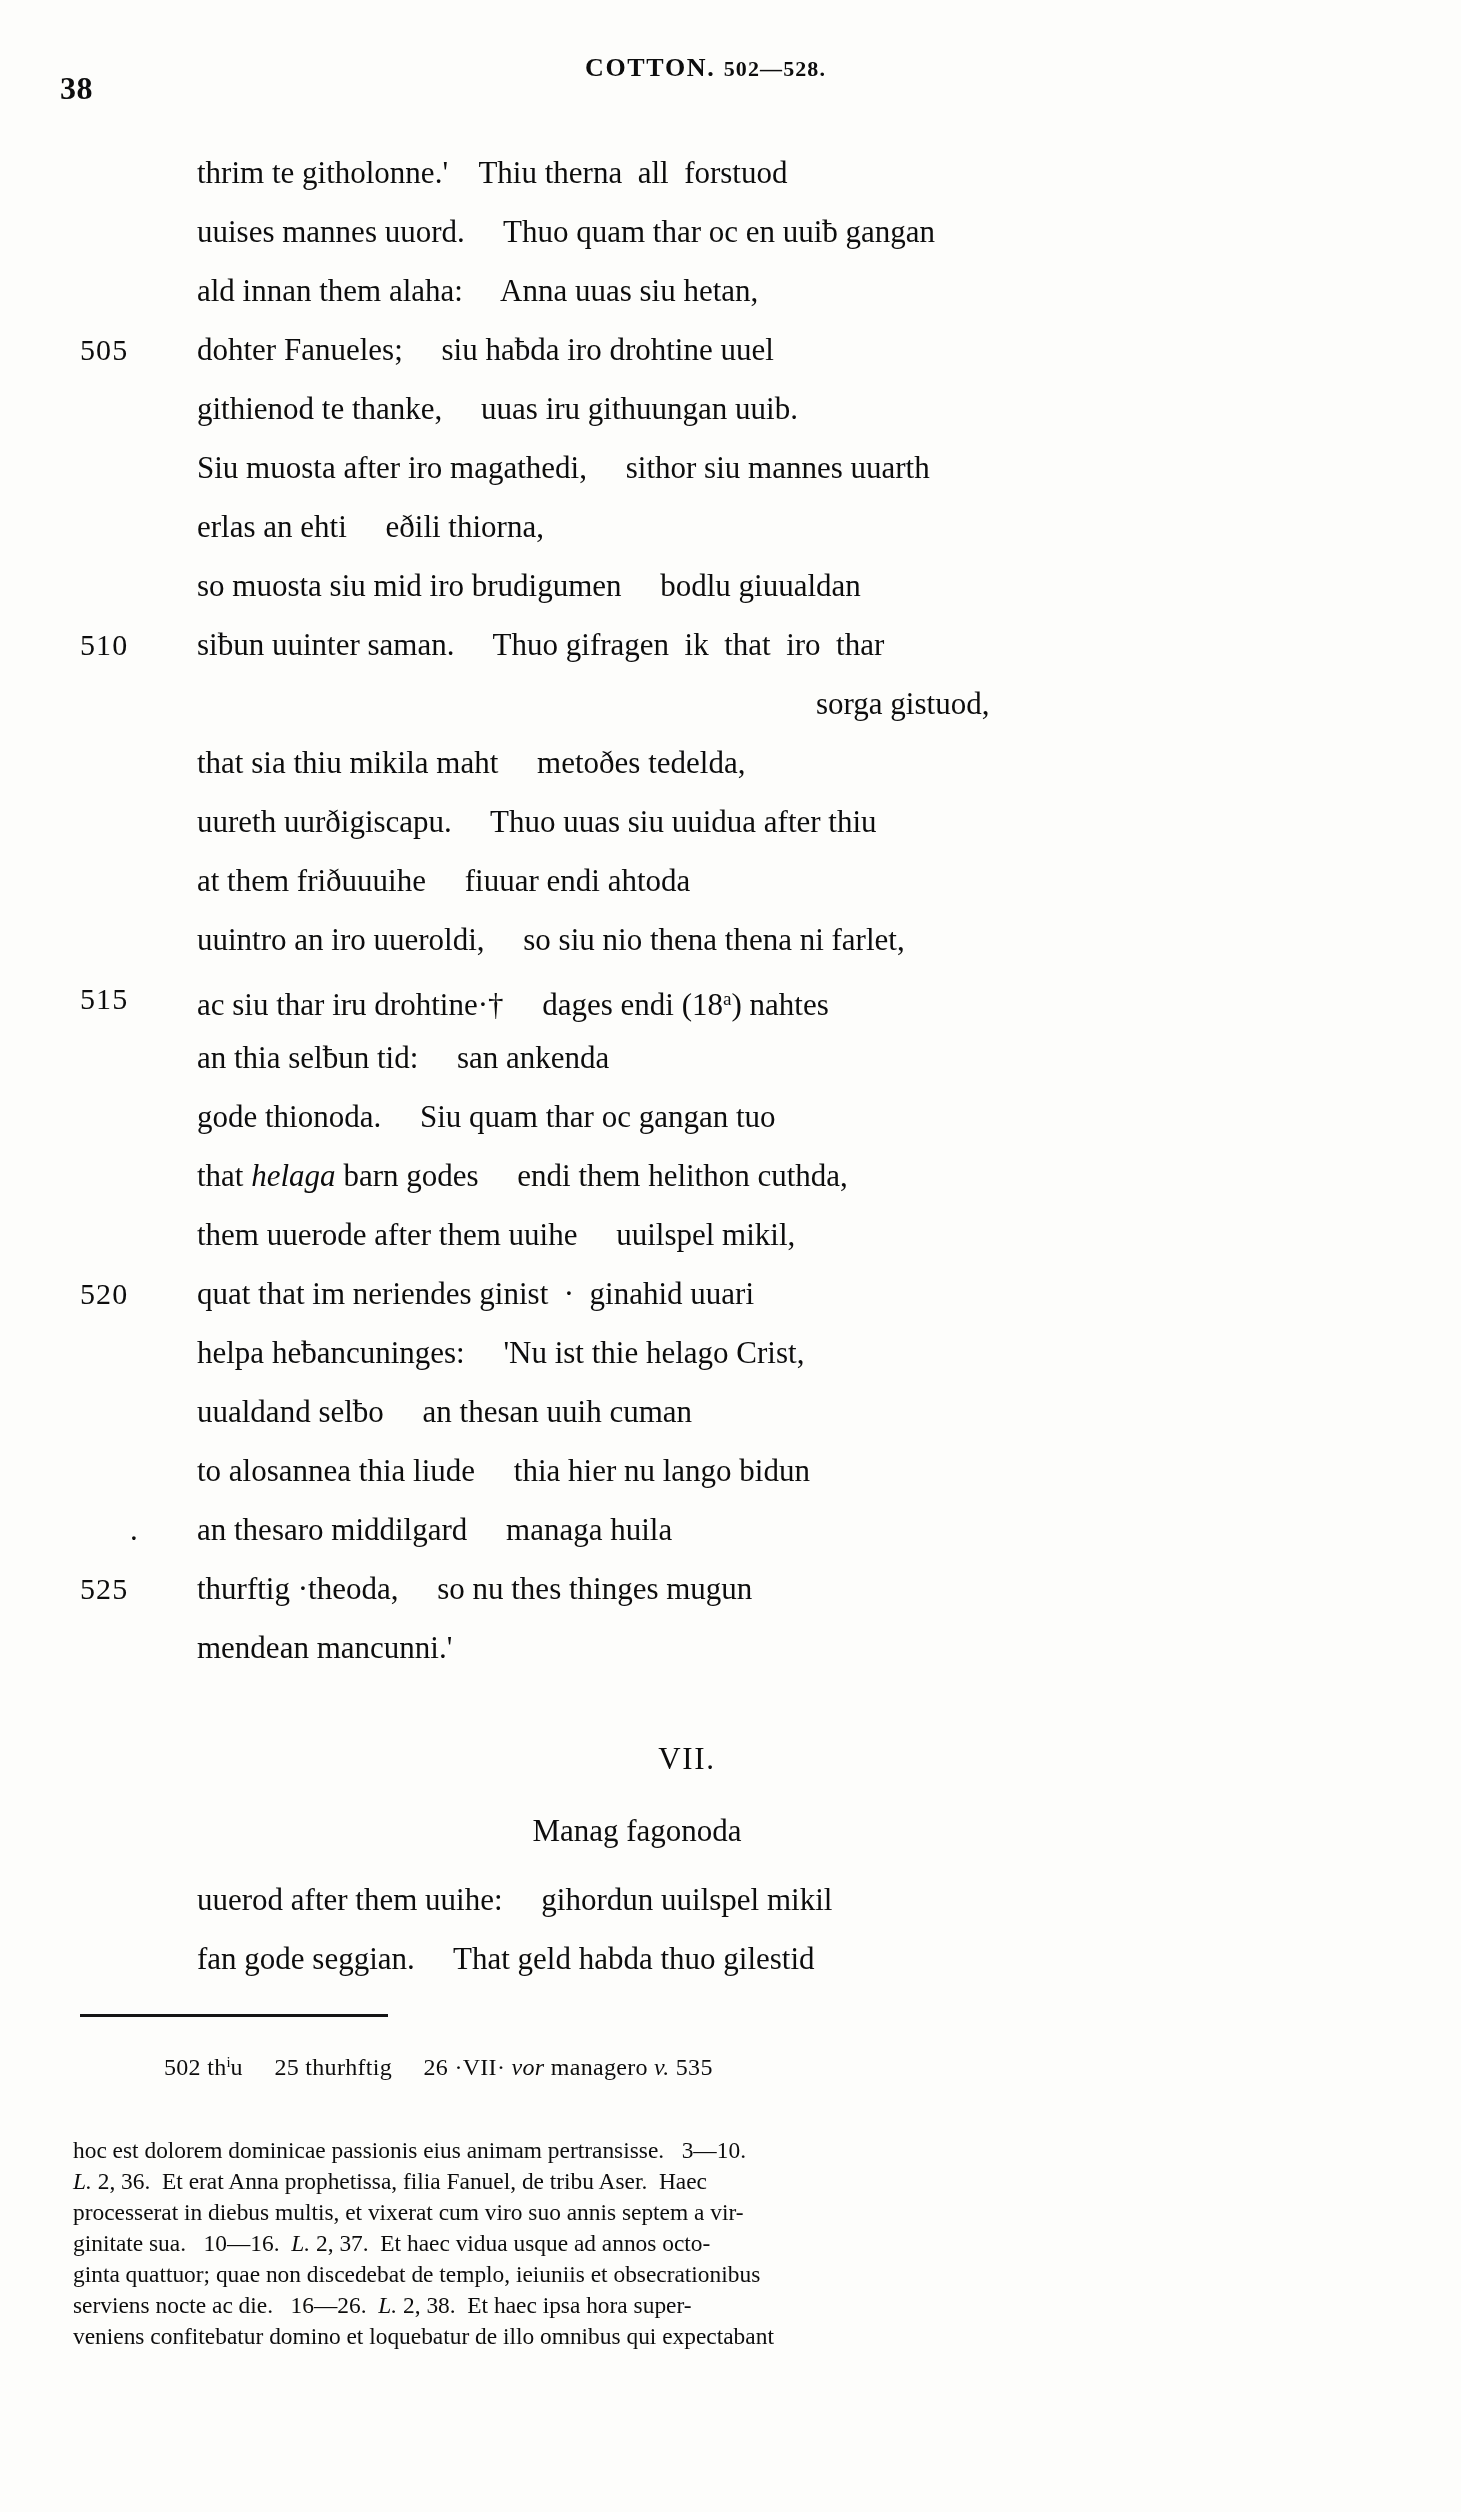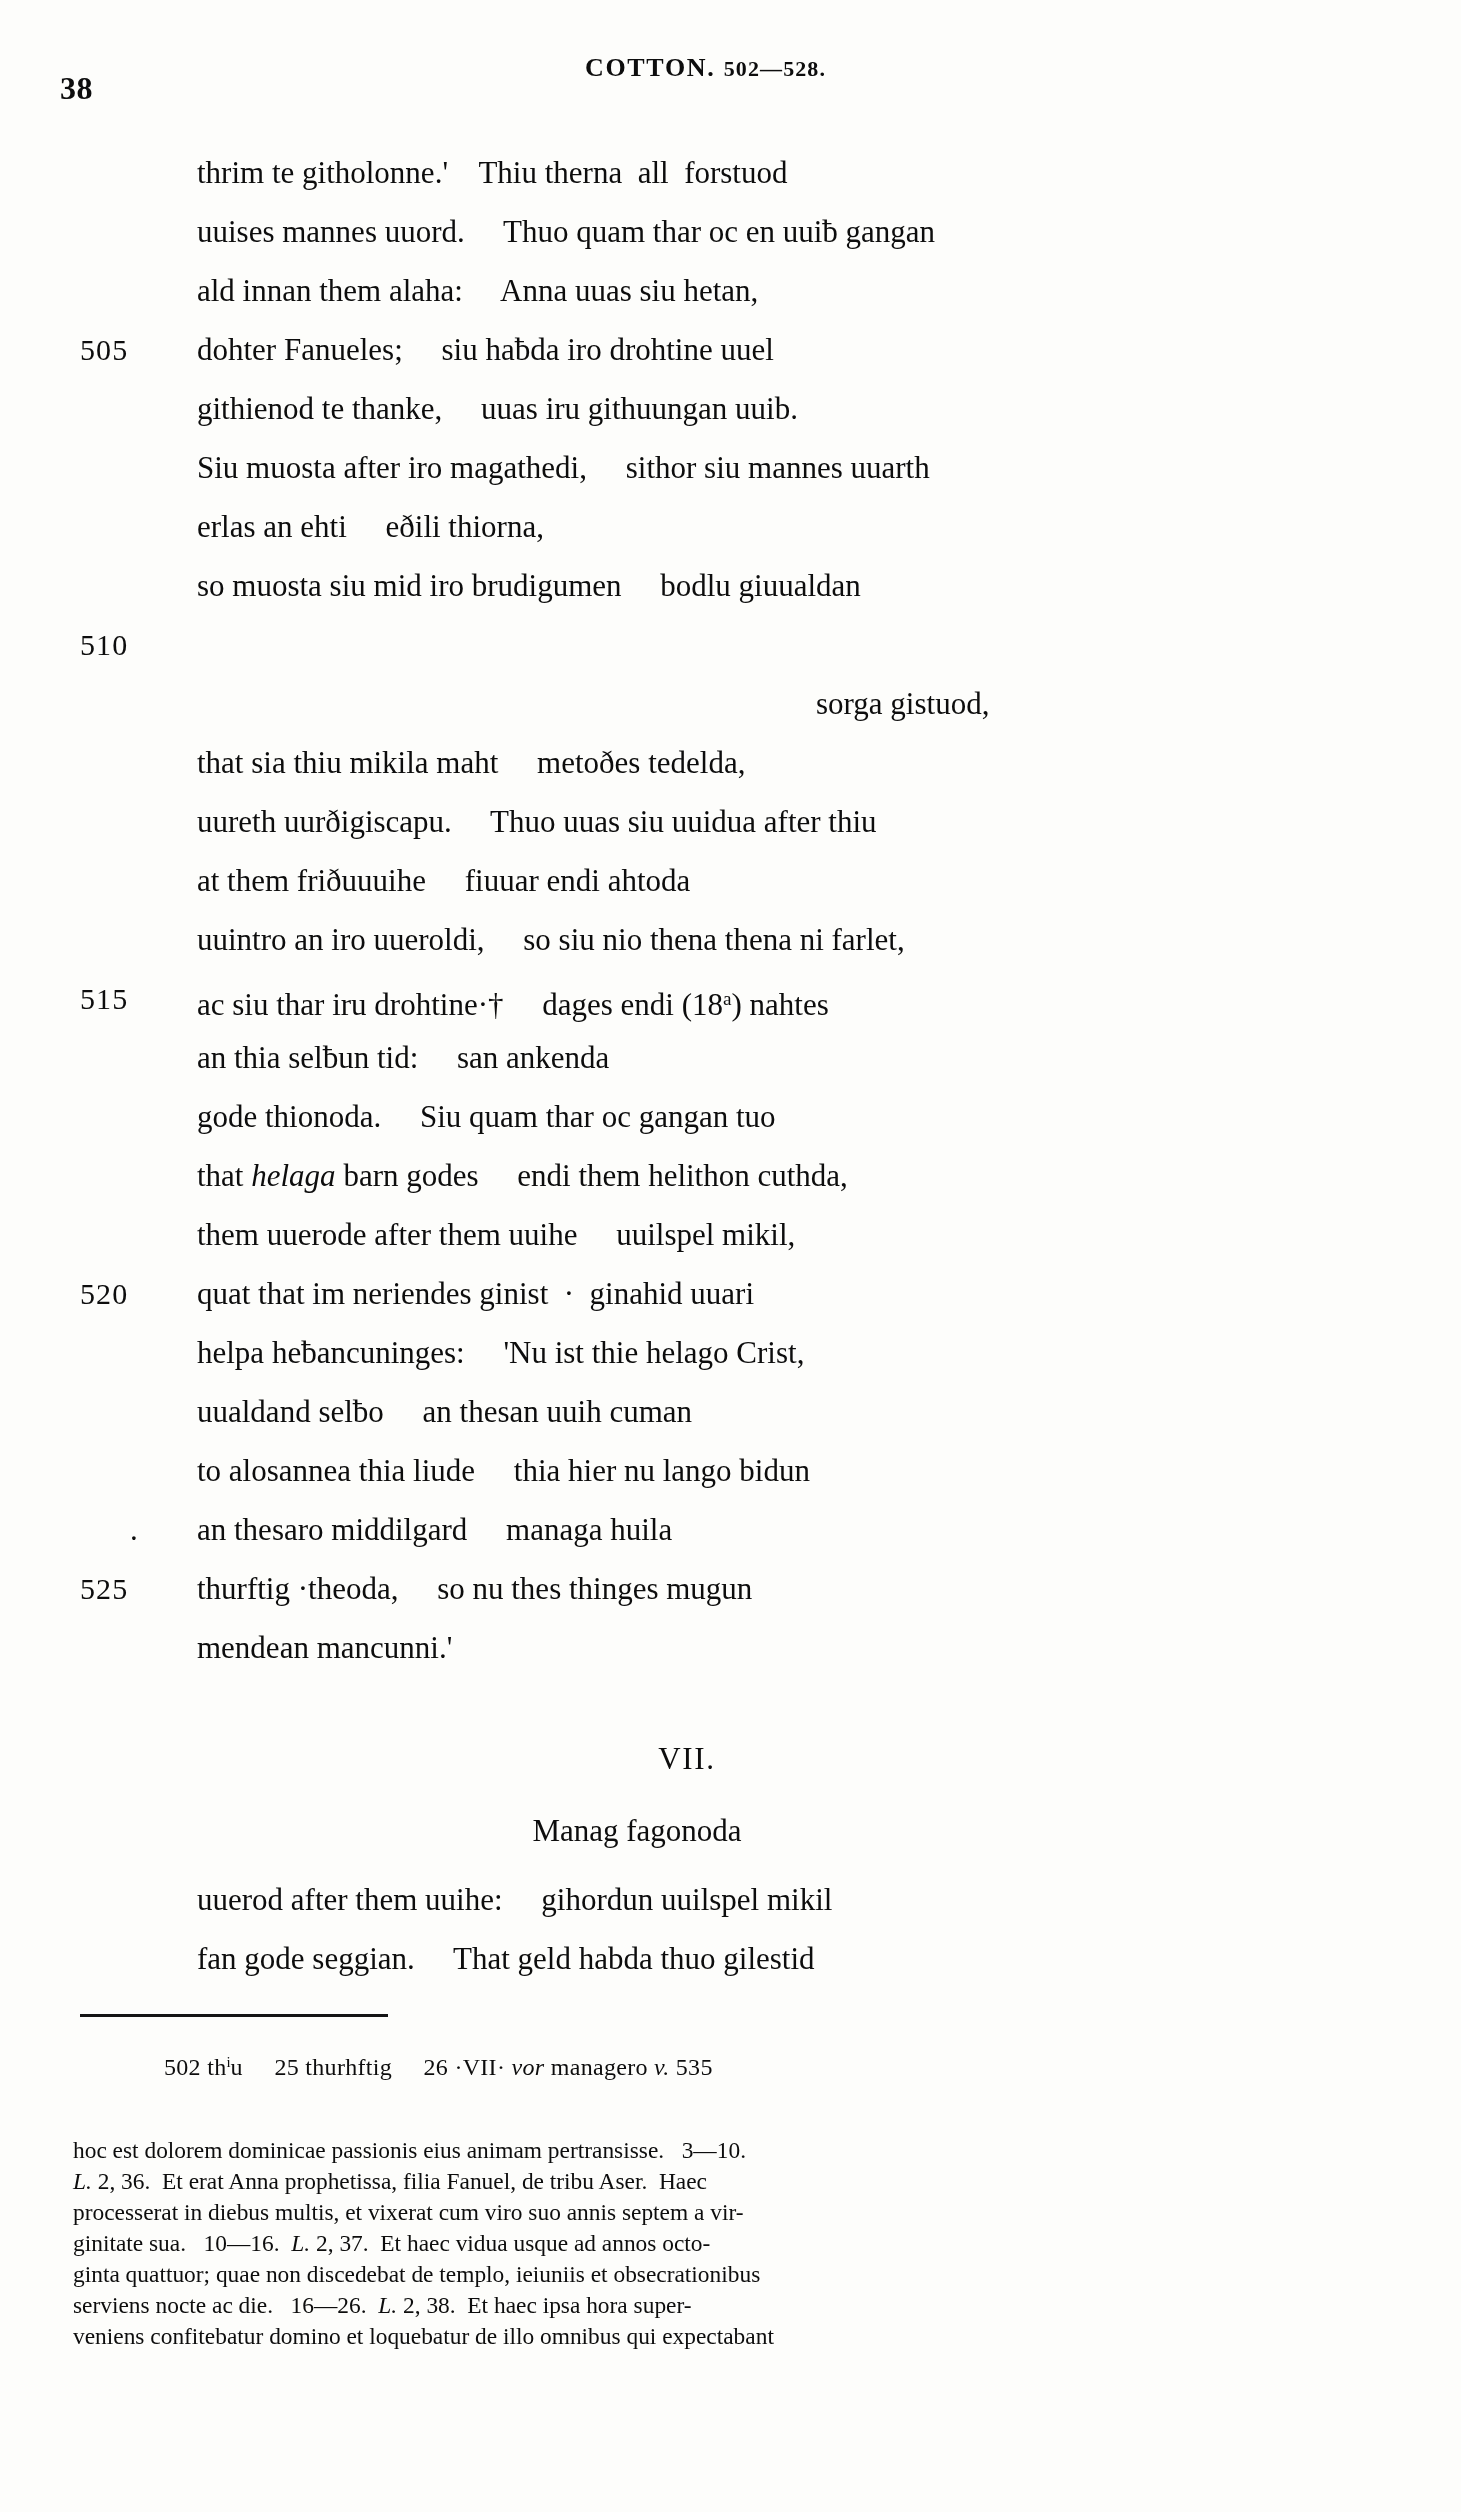--- a/index.html
+++ b/index.html
@@ -165,21 +165,21 @@
 
   <div class="verse" id="verse-block">
       <div class="vline"><span class="vtext ind1">thrim te githolonne.'    Thiu therna  all  forstuod</span></div>
       <div class="vline"><span class="vtext ind1">uuises mannes uuord.     Thuo quam thar oc en uuiƀ gangan</span></div>
       <div class="vline"><span class="vtext ind1">ald innan them alaha:     Anna uuas siu hetan,</span></div>
       <div class="vline"><span class="vnum">505</span><span class="vtext ind1">dohter Fanueles;     siu haƀda iro drohtine uuel</span></div>
       <div class="vline"><span class="vtext ind1">githienod te thanke,     uuas iru githuungan uuib.</span></div>
       <div class="vline"><span class="vtext ind1">Siu muosta after iro magathedi,     sithor siu mannes uuarth</span></div>
       <div class="vline"><span class="vtext ind1">erlas an ehti     eðili thiorna,</span></div>
       <div class="vline"><span class="vtext ind1">so muosta siu mid iro brudigumen     bodlu giuualdan</span></div>
-      <div class="vline"><span class="vnum">510</span></div>
+      <div class="vline"><span class="vnum">510</span><span class="vtext ind1">siƀun uuinter saman.     Thuo gifragen  ik  that  iro  thar</span></div>
       <div class="vline"><span class="vtext ind2">sorga gistuod,</span></div>
       <div class="vline"><span class="vtext ind1">that sia thiu mikila maht     metoðes tedelda,</span></div>
       <div class="vline"><span class="vtext ind1">uureth uurðigiscapu.     Thuo uuas siu uuidua after thiu</span></div>
       <div class="vline"><span class="vtext ind1">at them friðuuuihe     fiuuar endi ahtoda</span></div>
       <div class="vline"><span class="vtext ind1">uuintro an iro uueroldi,     so siu nio thena thena ni farlet,</span></div>
       <div class="vline"><span class="vnum">515</span><span class="vtext ind1">ac siu thar iru drohtine·†     dages endi (18<sup class="sm">a</sup>) nahtes</span></div>
       <div class="vline"><span class="vtext ind1">an thia selƀun tid:     san ankenda</span></div>
       <div class="vline"><span class="vtext ind1">gode thionoda.     Siu quam thar oc gangan tuo</span></div>
       <div class="vline"><span class="vtext ind1">that <i class="it">helaga</i> barn godes     endi them helithon cuthda,</span></div>
       <div class="vline"><span class="vtext ind1">them uuerode after them uuihe     uuilspel mikil,</span></div>

